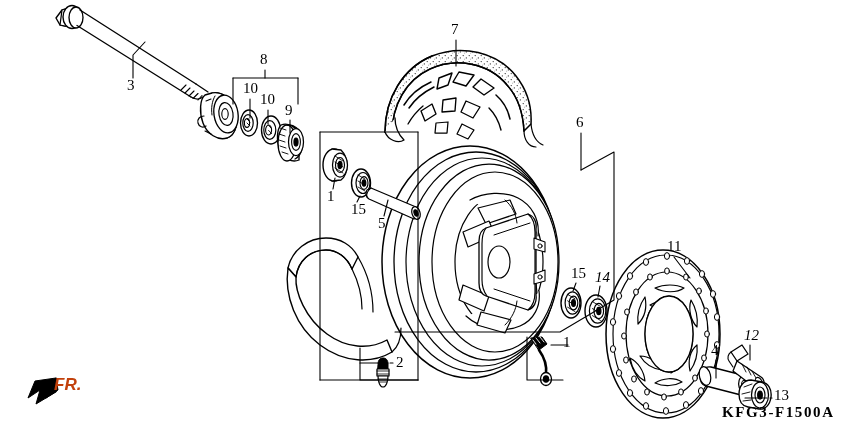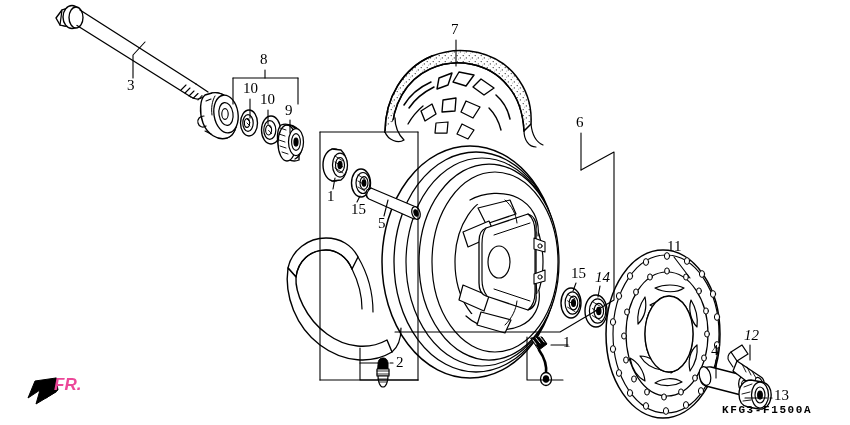--- a/index.html
+++ b/index.html
@@ -29,34 +29,34 @@
     font-family:"Liberation Serif", serif;
     font-size:15px;
     font-weight:400;
     color:#000000;
     line-height:1;
     pointer-events:auto;
     white-space:nowrap;
   }
   .partcode{
     position:absolute;
-    font-family:Liberation Mono, monospace;
-    font-size:11px;
+    font-family:Liberation Serif, serif;
+    font-size:15px;
     letter-spacing:1.6px;
     color:#000;
     font-weight:700;
     white-space:nowrap;
   }
   .frlabel{
     position:absolute;
     font-family:"Liberation Sans", sans-serif;
     font-weight:700;
     font-style:italic;
     font-size:17px;
-    color:#ec4899;
+    color:#c2410c;
     white-space:nowrap;
   }
 </style>
 </head>
 <body>
 
 <div id="stage">
 
   <svg id="art" viewBox="0 0 850 425" xmlns="http://www.w3.org/2000/svg">
     <defs>

